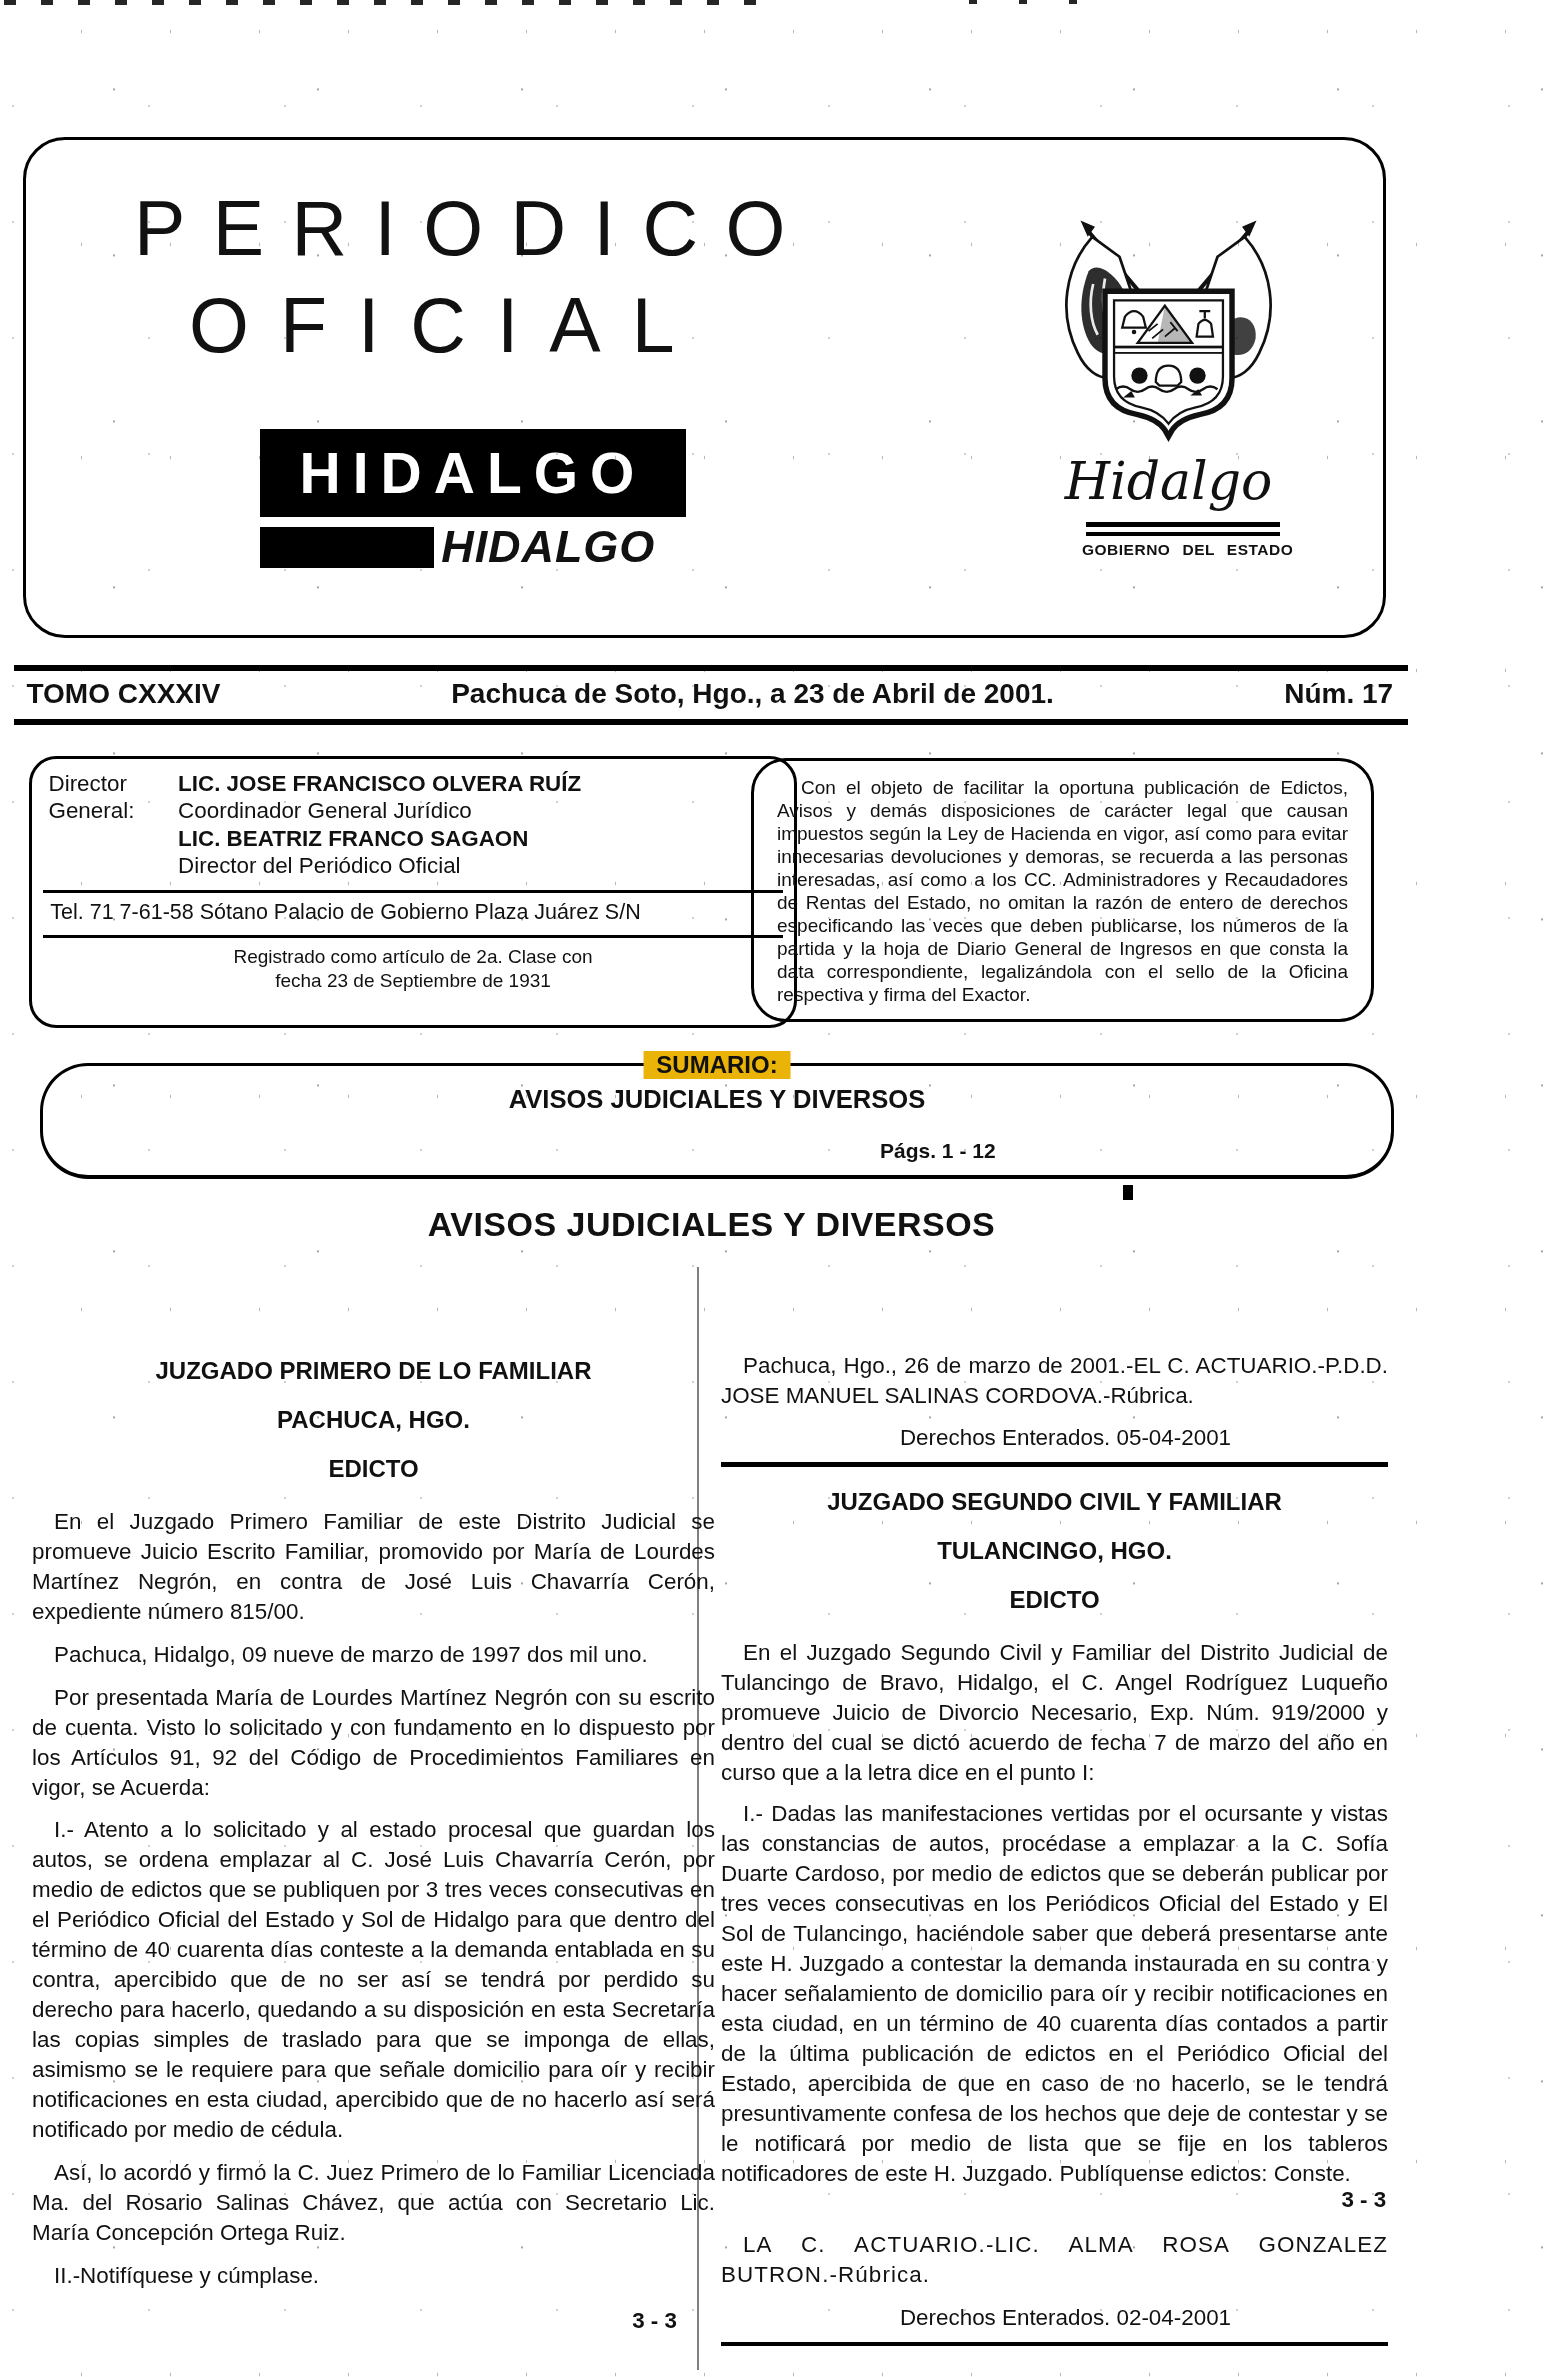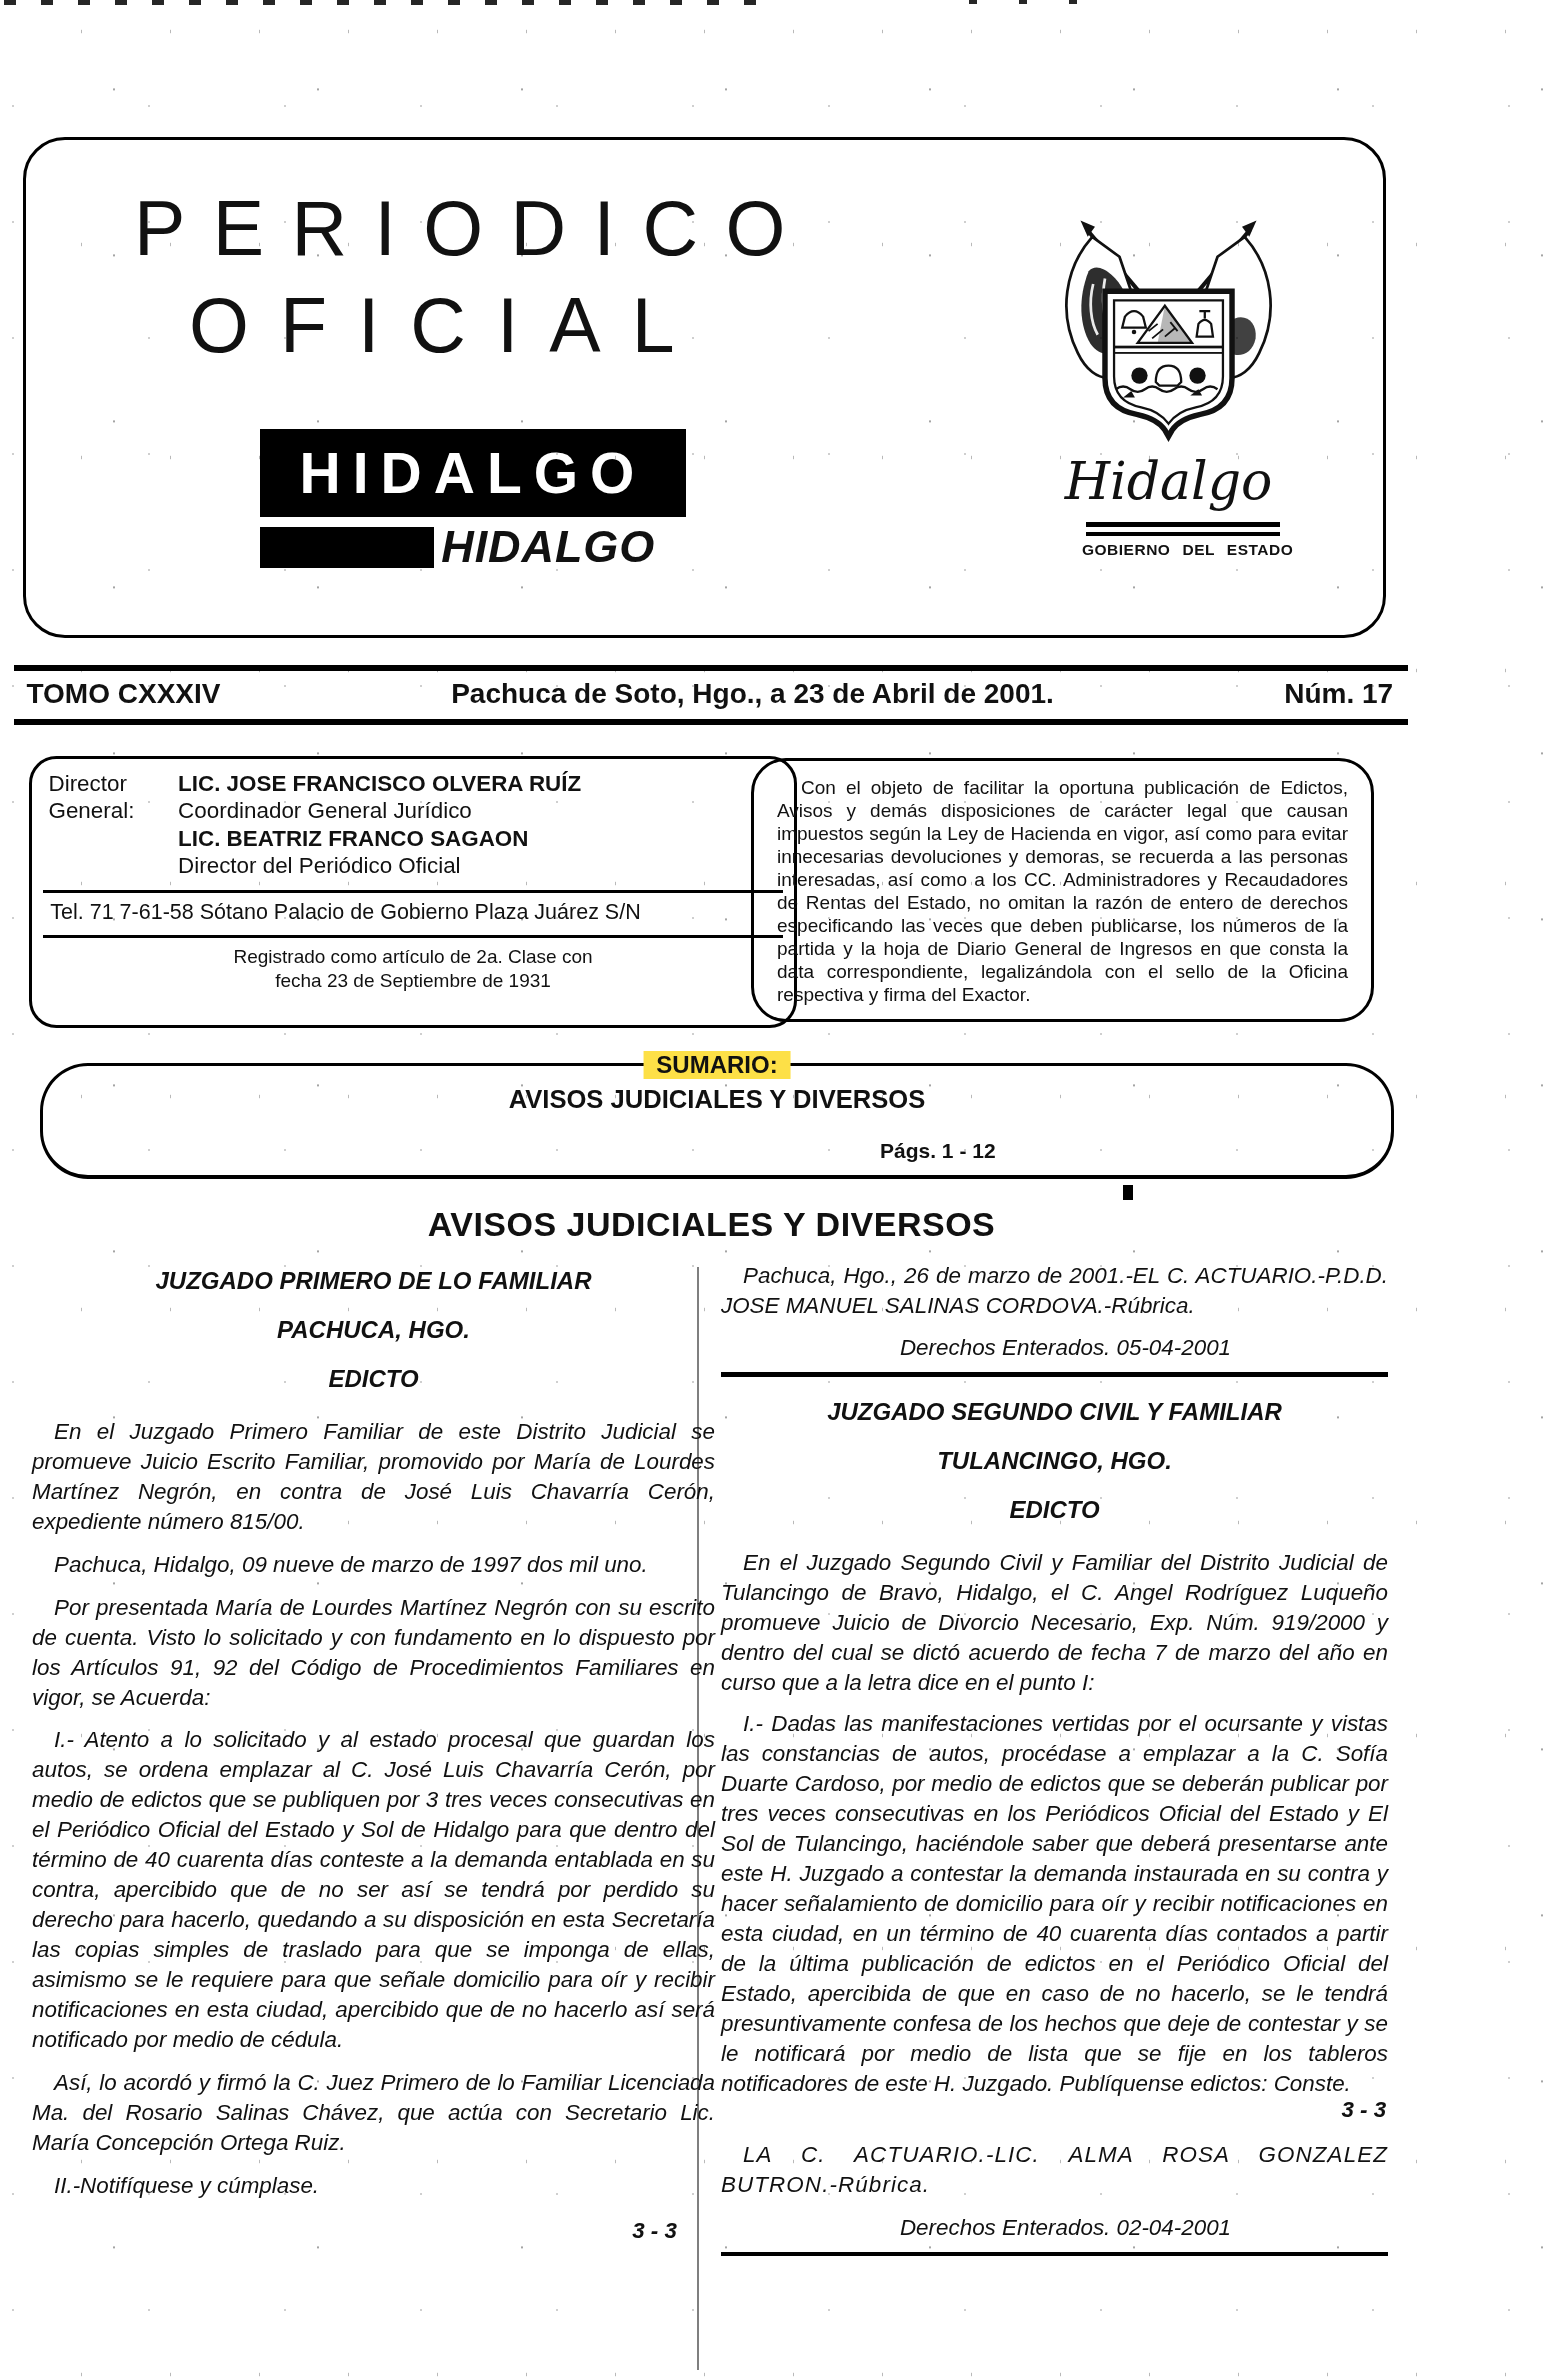--- a/index.html
+++ b/index.html
@@ -66,29 +66,29 @@
 
   
   .info-box{position:absolute;left:751px;top:758px;width:623px;height:264px;
     border:3.7px solid #000;border-radius:35px;box-sizing:border-box;padding:11px 19px 0;}
   .info-box p{margin:4px;font-size:19px;line-height:23px;text-align:justify;text-indent:24px;}
 
   
   .sumario-box{position:absolute;left:40px;top:1063px;width:1354px;height:116px;
     border:3.7px solid #000;border-bottom-width:4.6px;border-radius:48px;box-sizing:border-box;}
   .sumario-label{position:absolute;top:-15.5px;left:50%;transform:translateX(-50%);
-    background:#fde047;padding:0 12.8px;font-weight:700;font-size:24px;}
+    background:#eab308;padding:0 12.8px;font-weight:700;font-size:24px;}
   .sumario-section{text-align:center;font-weight:700;font-size:25.6px;margin-top:19px;}
   .sumario-pages{position:absolute;left:837px;bottom:12px;font-weight:700;font-size:21px;}
 
   .section-heading{position:absolute;left:0;top:1205px;width:1423px;text-align:center;
     font-size:34px;font-weight:700;letter-spacing:0.5px;}
 
   
-  .col{position:absolute;top:1255px;font-size:22.4px;line-height:30px;text-align:justify;font-style:italic;}
+  .col{position:absolute;top:1345px;font-size:22.4px;line-height:30px;text-align:justify;}
   .col.left{left:32px;width:683px;}
   .col.right{left:721px;width:667px;}
   .col h3{margin:20px 0 0;text-align:center;font-size:24px;line-height:29px;font-weight:700;text-indent:0;}
   .col h3.first{margin-top:11px;}
   .col p{margin:12.8px 0 0;text-indent:22px;}
   .col p.lead{margin-top:24px;}
   .col p.tight{margin-top:5.5px;}
   .fees{text-align:center;margin-top:11px;text-indent:0;}
   .col-rule{height:4.6px;background:#000;margin:9.1px 0 0;}
   .pub-mark{font-weight:700;text-align:right;margin-top:14.6px;}

